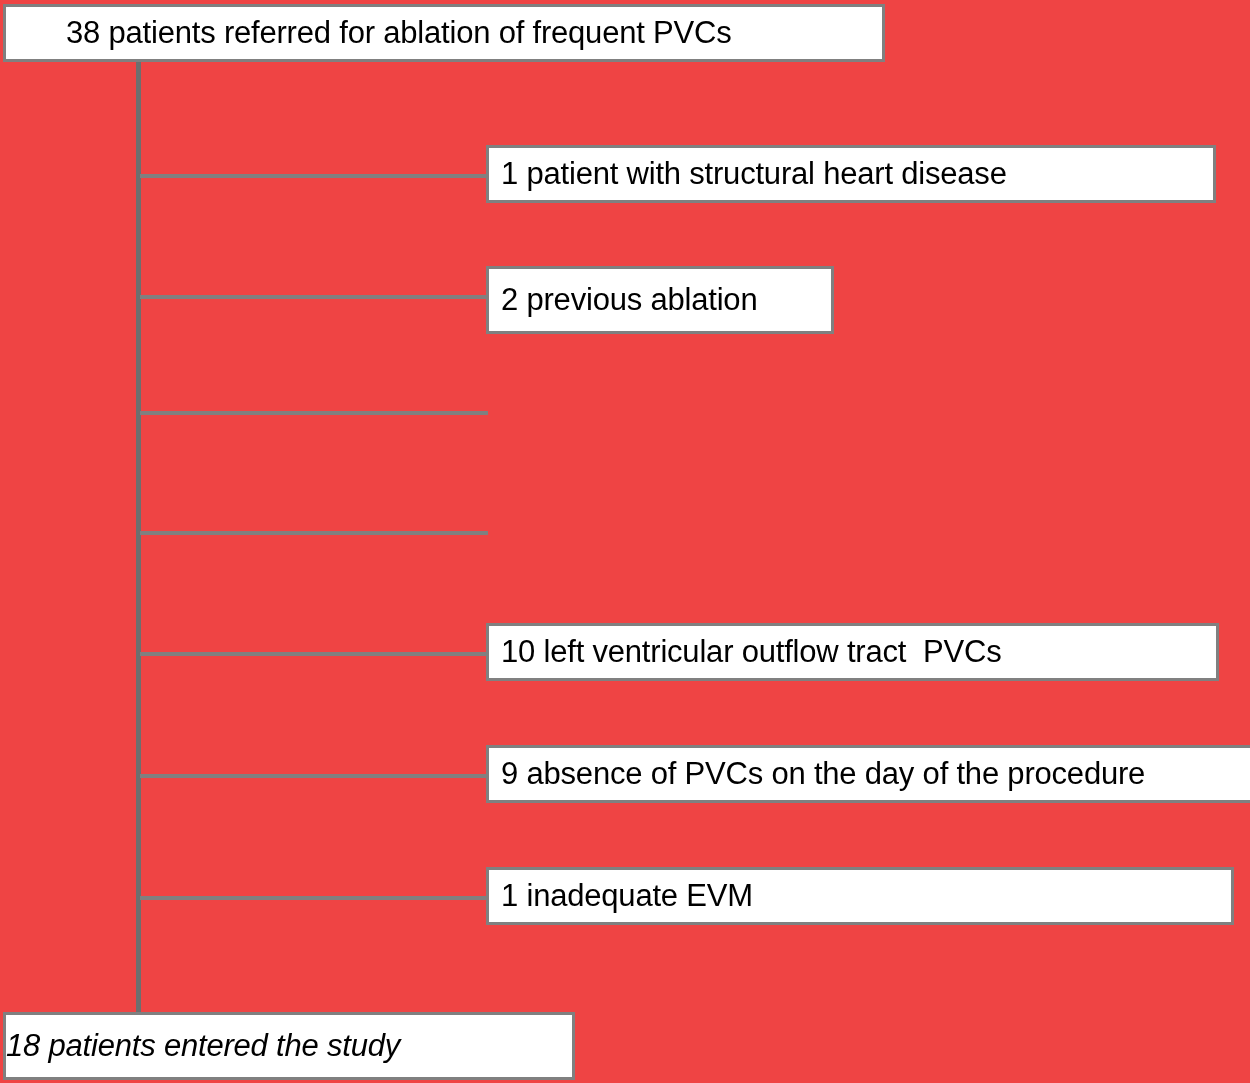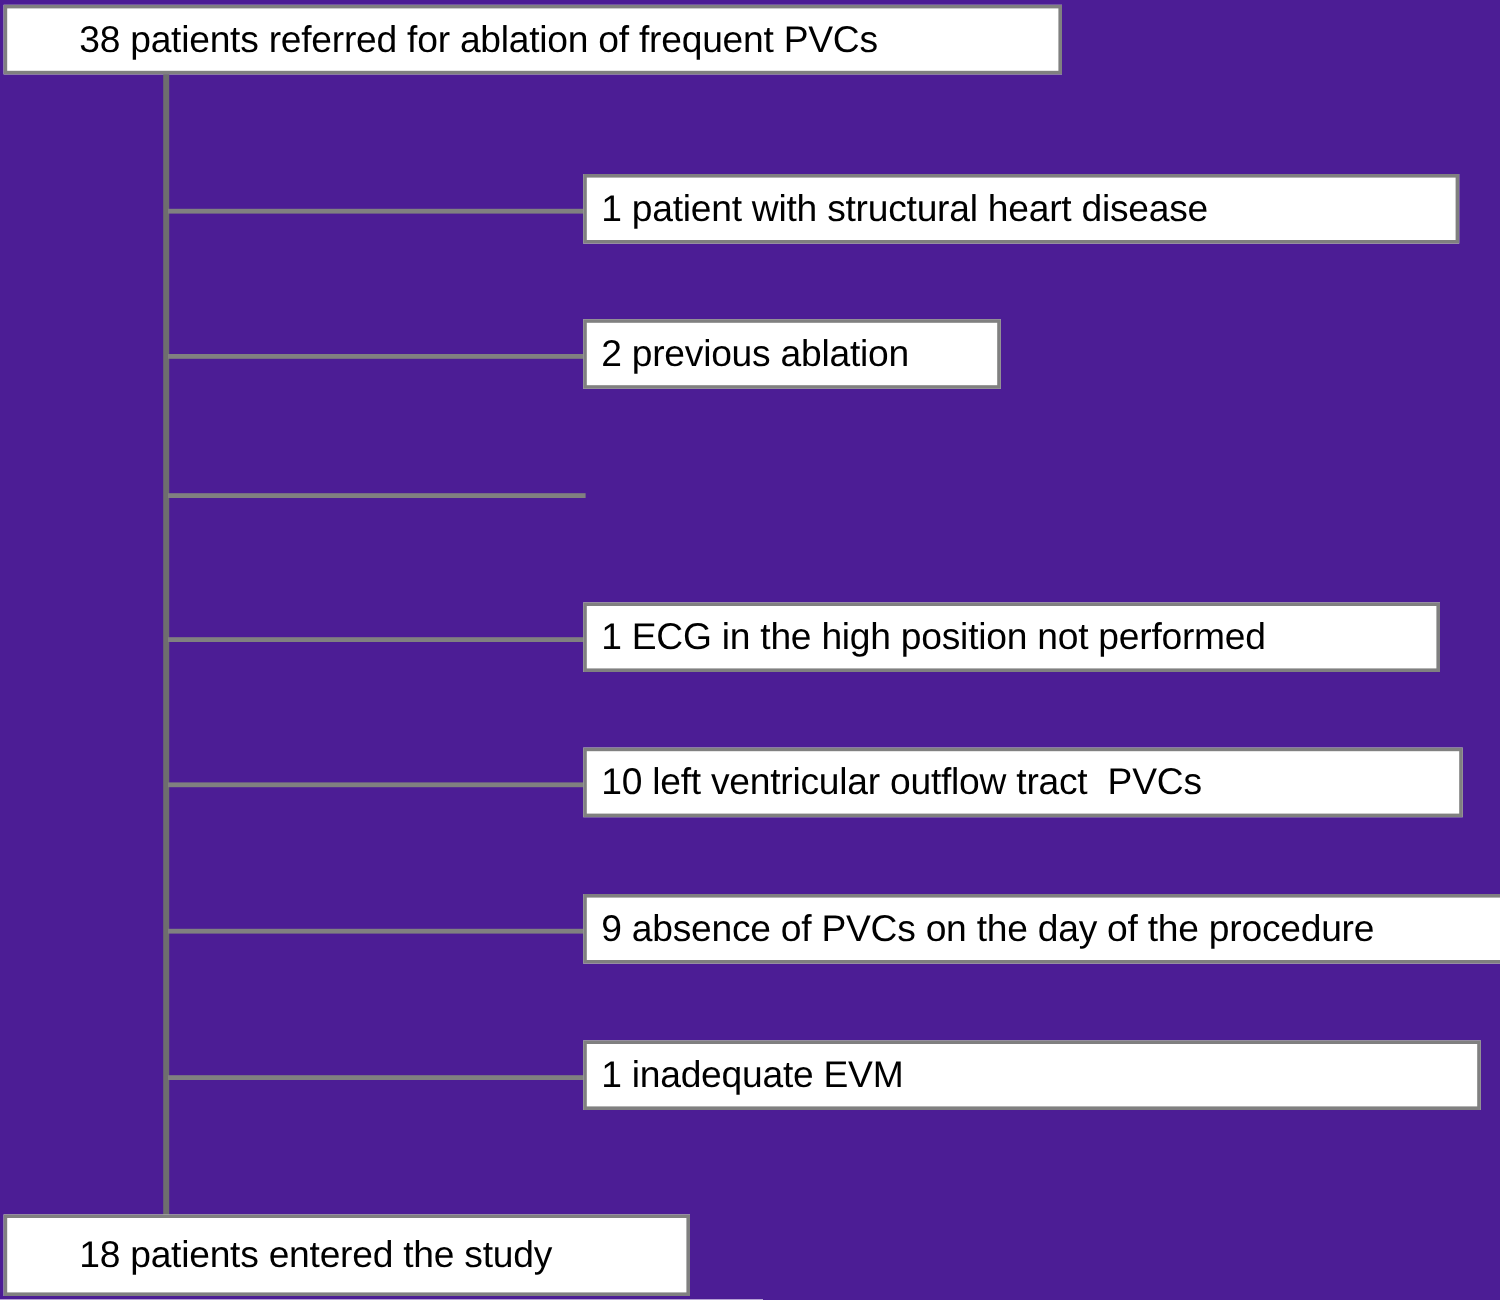--- a/index.html
+++ b/index.html
@@ -8,21 +8,21 @@
     padding: 0;
     background: #ffffff;
   }
   body {
     font-family: "Liberation Sans", sans-serif;
   }
   #flow-canvas {
     position: relative;
     width: 1250px;
     height: 1083px;
-    background: #4c1d95;
+    background: #ef4444;
     overflow: hidden;
   }
   .node-box {
     position: absolute;
     box-sizing: border-box;
     background: #ffffff;
     border: 3px solid #808080;
     display: flex;
     align-items: center;
   }
@@ -31,21 +31,21 @@
     line-height: 1.05;
     color: #000000;
     white-space: pre;
     letter-spacing: -0.2px;
   }
   
   #header-box .node-label {
     padding-left: 60px;
   }
   #footer-box .node-label {
-    padding-left: 60px;
+    font-style: italic;
   }
   .exclusion-box .node-label {
     padding-left: 12px;
   }
   
   .trunk-line {
     position: absolute;
     background: #6e6e6e;
   }
   .branch-line {
@@ -70,28 +70,25 @@
   <div class="branch-line" style="left:140px; top:411px; width:348px;"></div>
   <div class="branch-line" style="left:140px; top:531px; width:348px;"></div>
   <div class="branch-line" style="left:140px; top:652px; width:348px;"></div>
   <div class="branch-line" style="left:140px; top:774px; width:348px;"></div>
   <div class="branch-line" style="left:140px; top:896px; width:348px;"></div>
 
   <div class="node-box exclusion-box" style="left:486px; top:145px; width:730px; height:58px;">
     <span class="node-label">1 patient with structural heart disease</span>
   </div>
 
-  <div class="node-box exclusion-box" style="left:486px; top:266px; width:348px; height:58px;">
+  <div class="node-box exclusion-box" style="left:486px; top:266px; width:348px; height:68px;">
     <span class="node-label">2 previous ablation</span>
   </div>
 
 
-  <div class="node-box exclusion-box" style="left:486px; top:502px; width:714px; height:58px;">
-    <span class="node-label">1 ECG in the high position not performed</span>
-  </div>
 
   <div class="node-box exclusion-box" style="left:486px; top:623px; width:733px; height:58px;">
     <span class="node-label">10 left ventricular outflow tract  PVCs</span>
   </div>
 
   <div class="node-box exclusion-box" style="left:486px; top:745px; width:768px; height:58px;">
     <span class="node-label">9 absence of PVCs on the day of the procedure</span>
   </div>
 
   <div class="node-box exclusion-box" style="left:486px; top:867px; width:748px; height:58px;">

